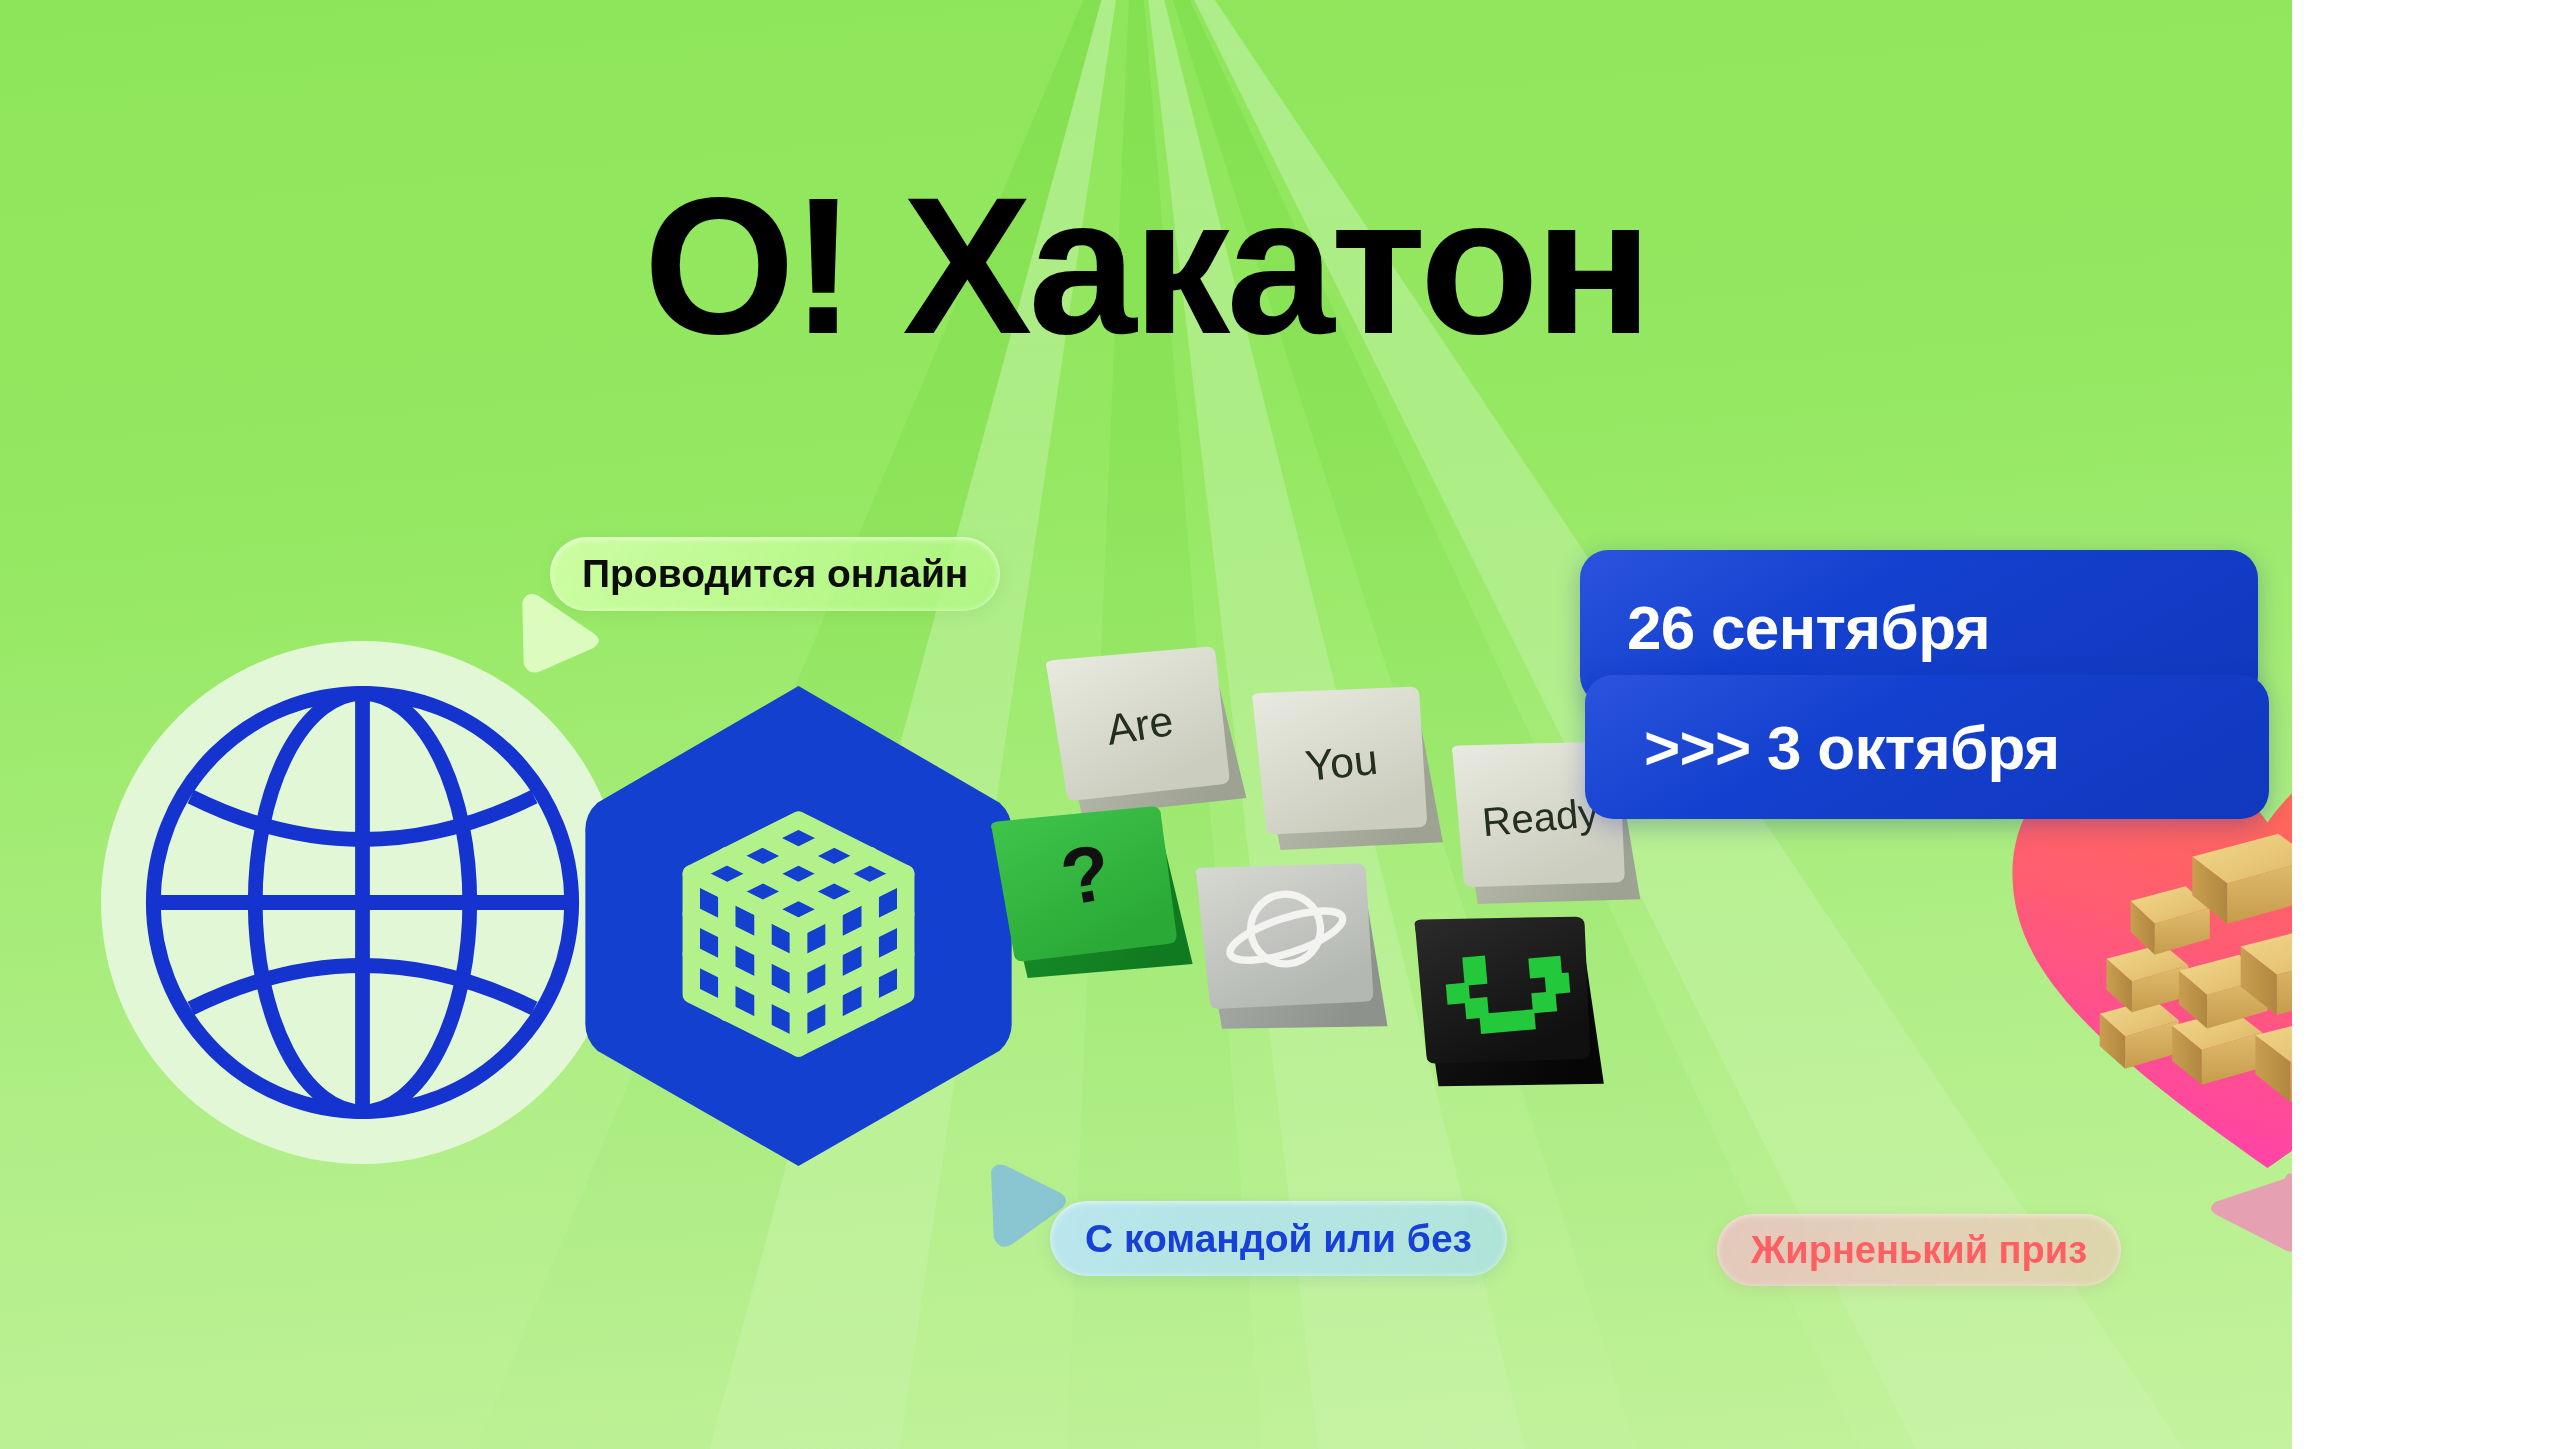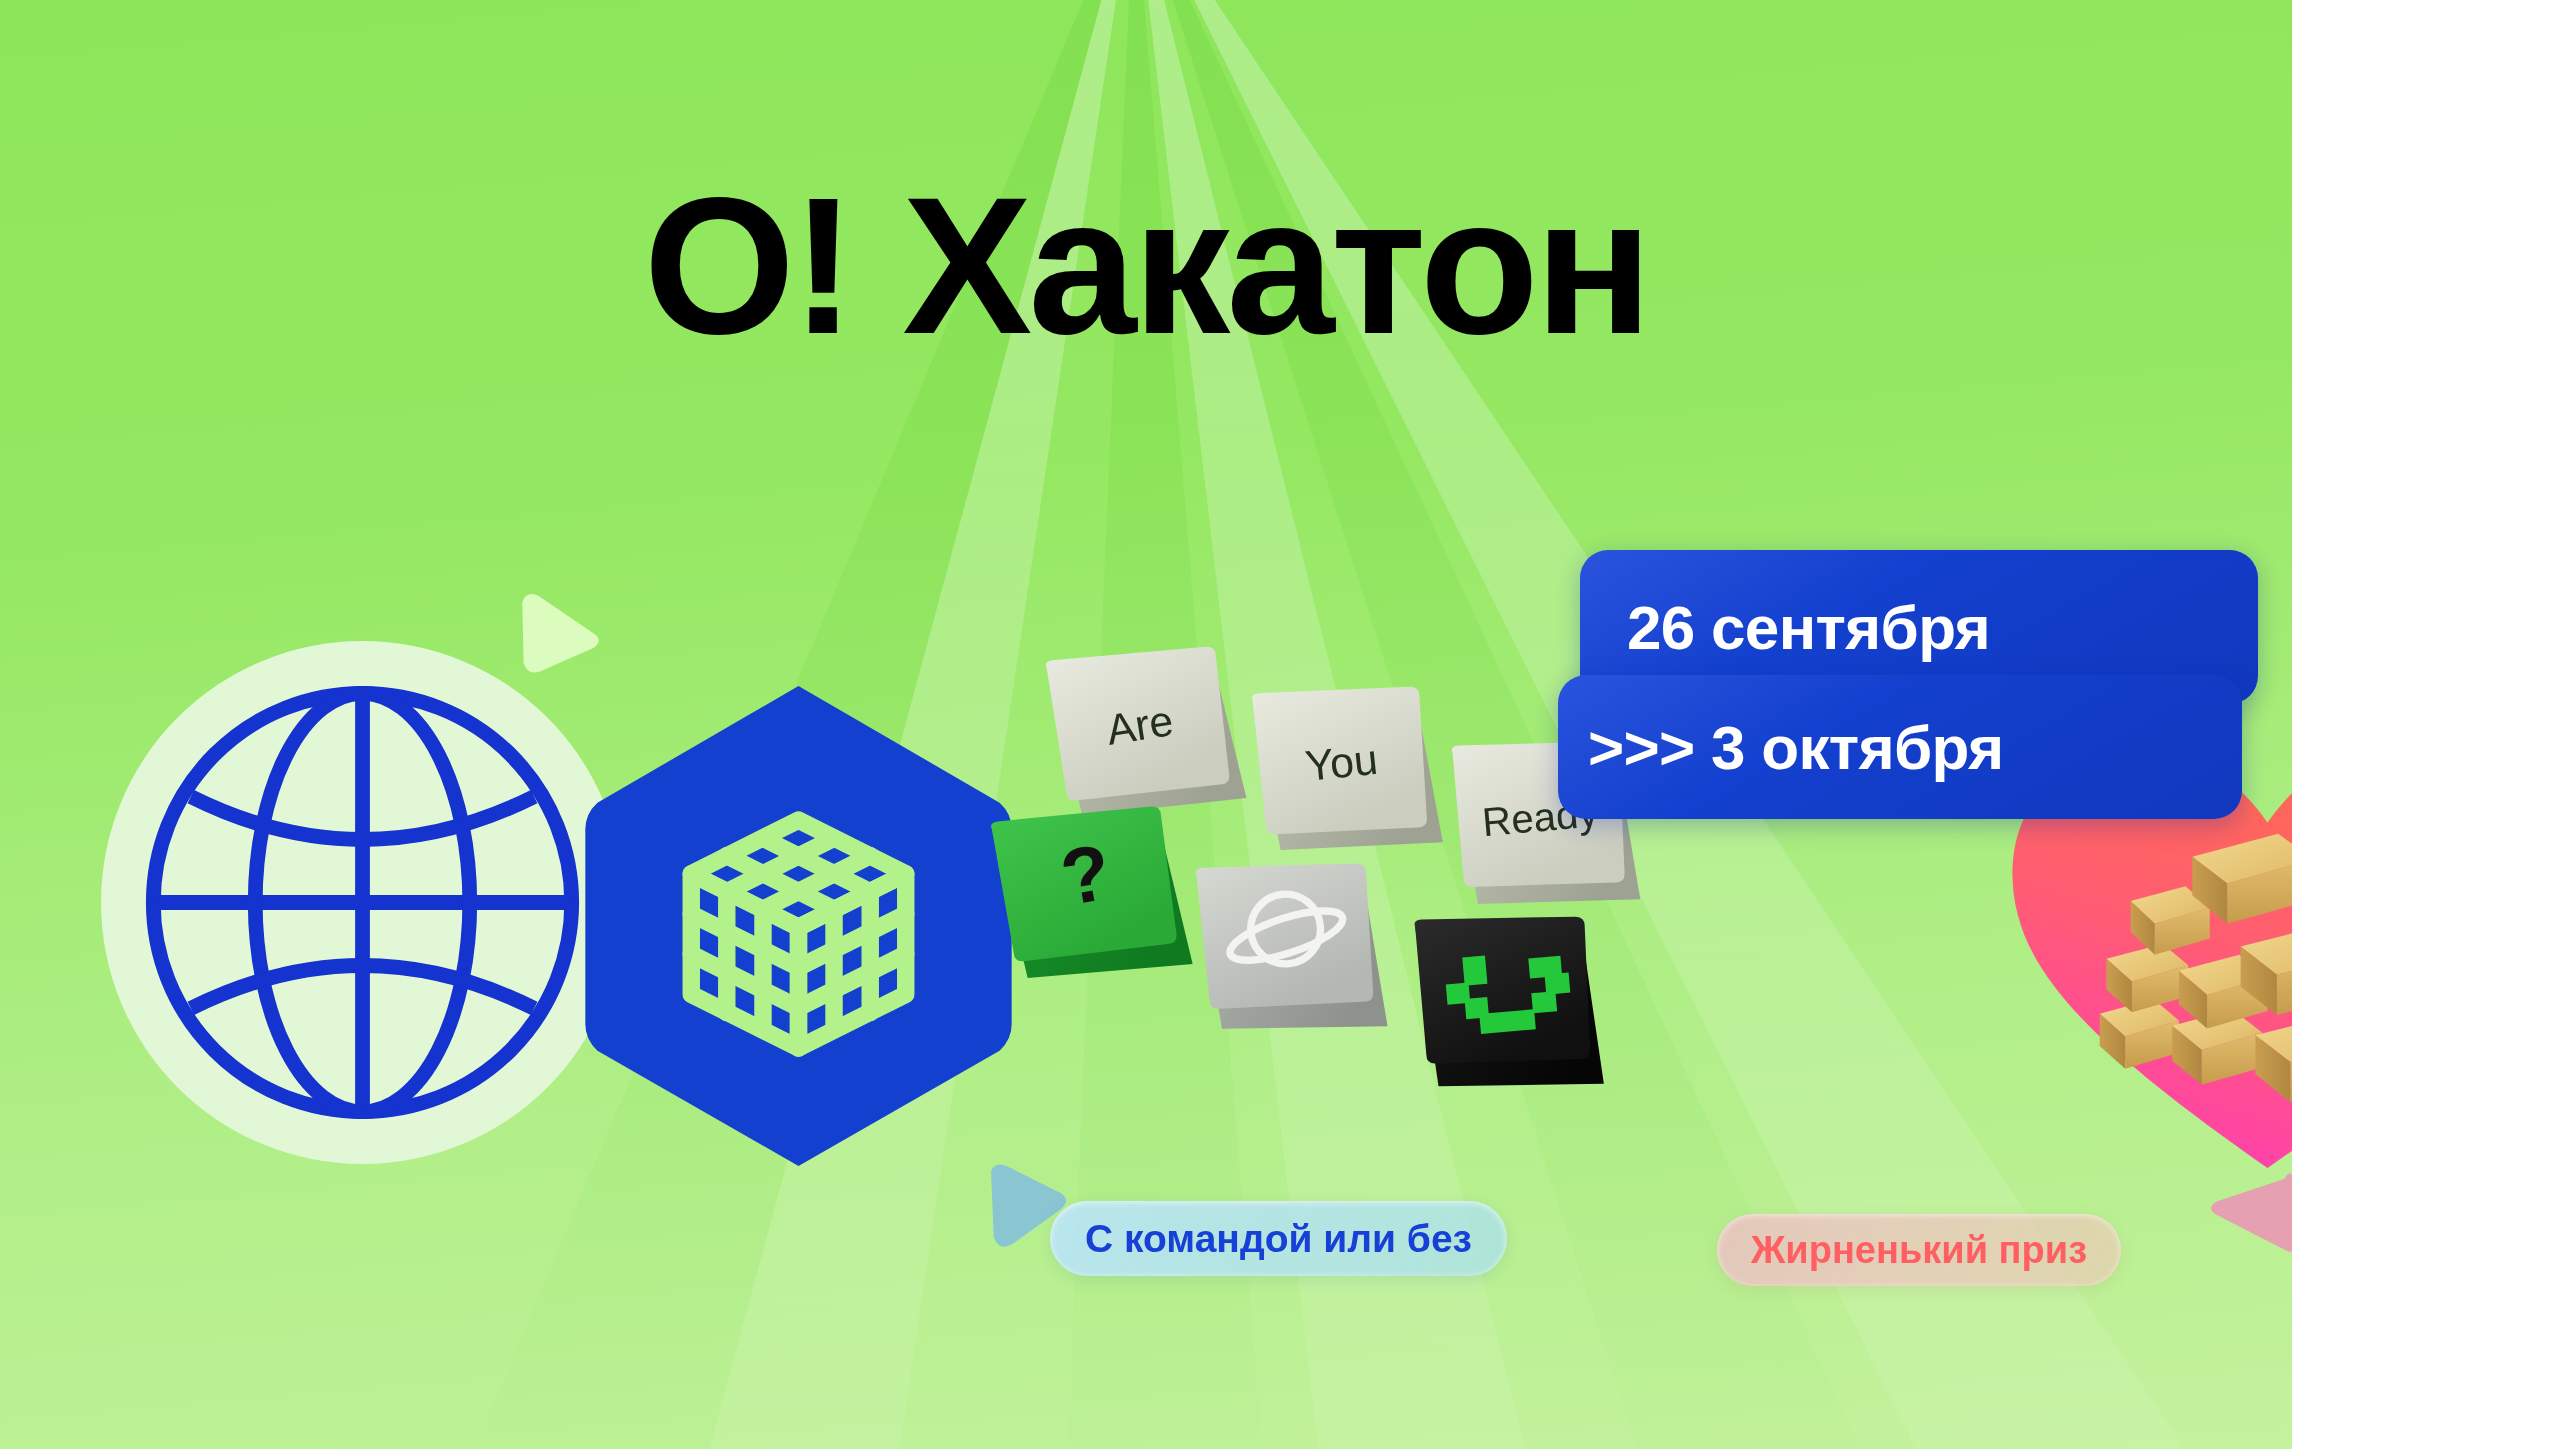--- a/index.html
+++ b/index.html
@@ -93,21 +93,21 @@
   
   #date-badge { position:absolute; left:1536px; top:550px; width:751px; height:268px; z-index:28; }
   .date-box {
     position:absolute;
     background:linear-gradient(150deg,#2A54DE 0%, #1340CE 38%, #1138BE 100%);
     border-radius:28px;
     display:flex; align-items:center;
     box-shadow:0 6.7px 23px rgba(14,40,150,.28);
   }
   #date-box-top { left:0; top:0; width:678px; height:154px; padding-left:47px;margin-left:44px; }
-  #date-box-bot { left:22px; top:125px; width:684px; height:144px; padding-left:30px;text-align:right; }
+  #date-box-bot { left:49px; top:125px; width:684px; height:144px; padding-left:59px;text-align:right; }
   .date-line { color:#FFFFFF; font-size:62px; font-weight:700; white-space:nowrap; letter-spacing:-0.7px; }
 
   
   .kc-label { font-weight:500; fill:#24301F; }
 </style>
 </head>
 <body>
 
 <div id="banner">
 
@@ -330,20 +330,23 @@
   </svg>
 
   <svg class="pointer" id="ptr-team" viewBox="0 0 150 145">
     <path d="M22 22 Q28 6 46 14 L126 54 Q142 64 126 78 L54 130 Q34 142 26 120 Z" fill="rgba(126,185,230,.78)"></path>
   </svg>
 
   <svg class="pointer" id="ptr-prize" viewBox="0 0 150 145">
     <path d="M126 22 Q134 6 142 22 L144 118 Q144 138 126 128 L24 76 Q8 66 24 56 Z" fill="rgba(245,130,190,.72)"></path>
   </svg>
 
+  <div class="chip" id="chip-online">
+    <span>Проводится онлайн</span>
+  </div>
 
   <div class="chip" id="chip-team">
     <span>С командой или без</span>
   </div>
 
   <div class="chip" id="chip-prize">
     <span>Жирненький приз</span>
   </div>
 
   <div id="date-badge">

